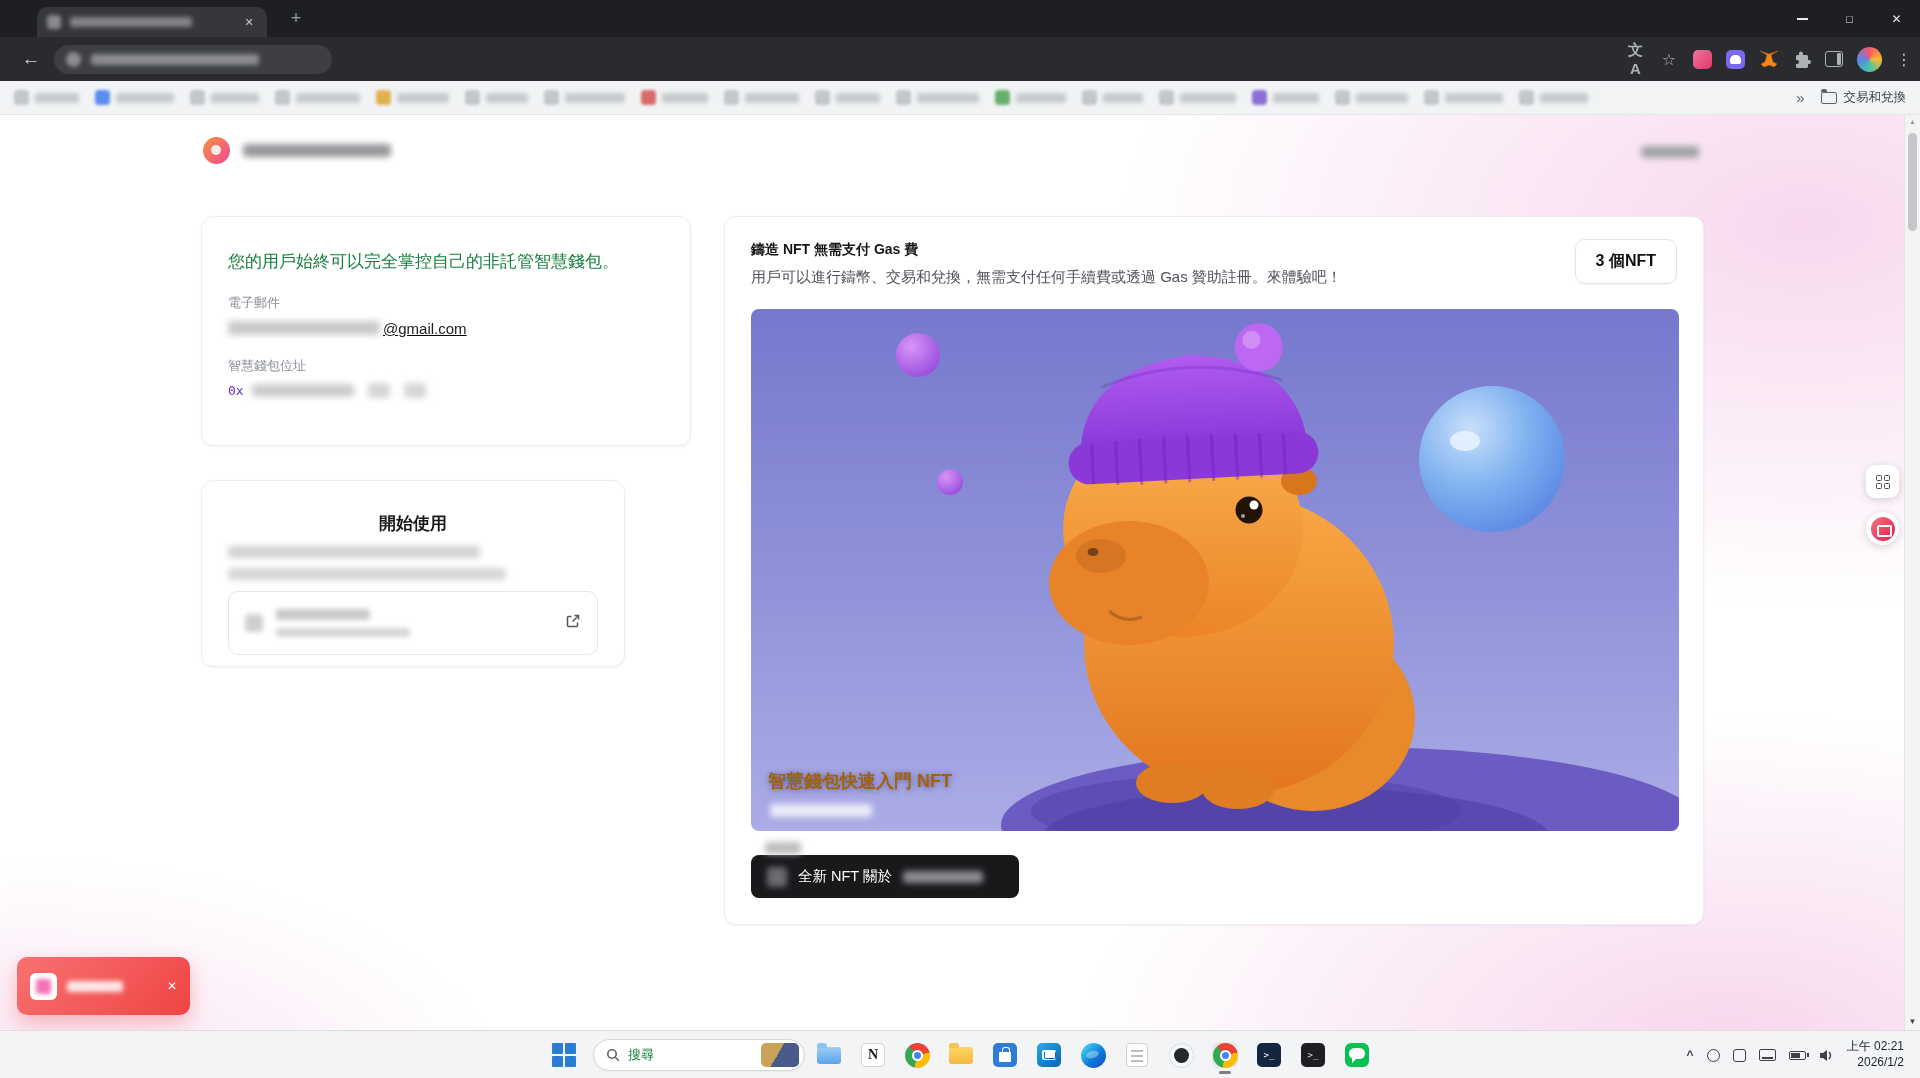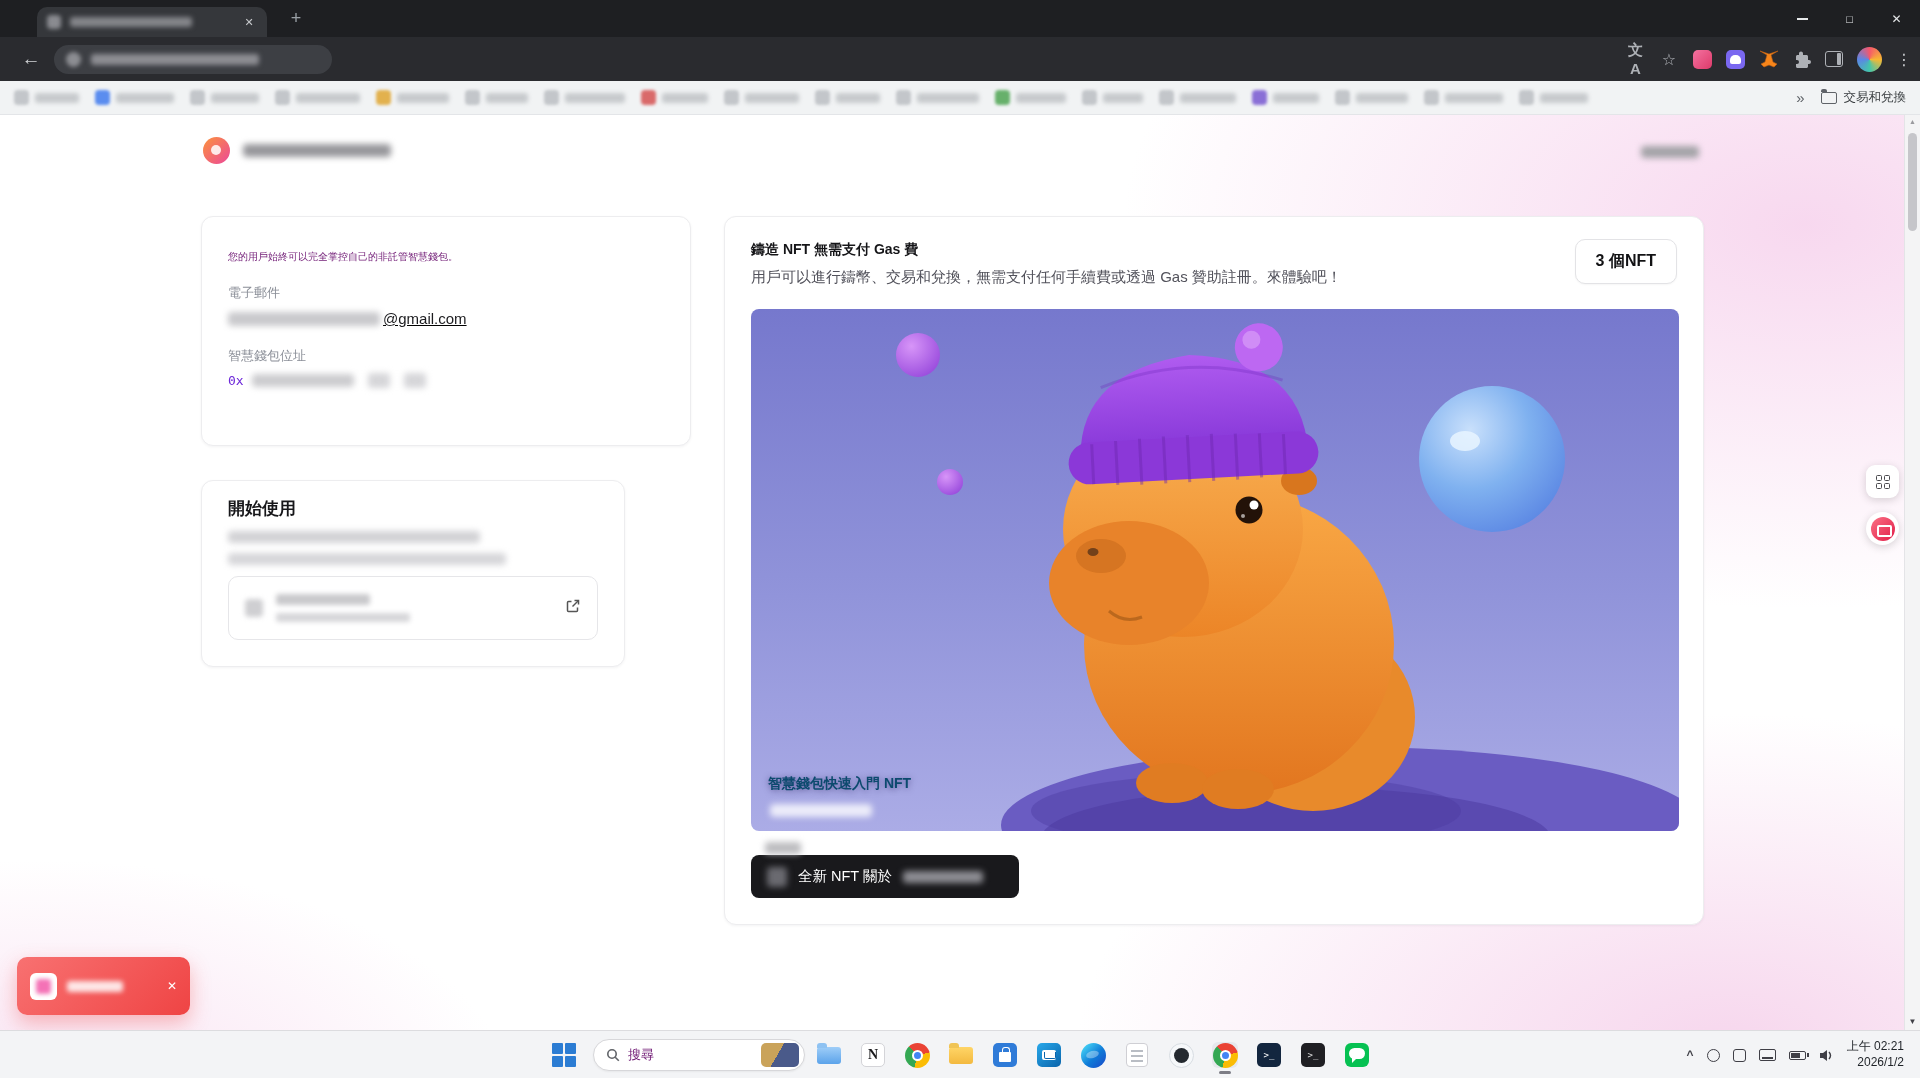--- a/index.html
+++ b/index.html
@@ -62,50 +62,50 @@
     #ffffff;}
   .logo{position:absolute;left:203px;top:22px;width:27px;height:27px;border-radius:50%;
     background:linear-gradient(135deg,#fb923c,#ec4899);}
   .logo::after{content:"";position:absolute;left:8px;top:8px;width:10px;height:10px;border-radius:50%;background:rgba(255,255,255,.85);}
   .brand-bar{position:absolute;left:243px;top:29px;width:148px;height:13px;background:#97979b;filter:blur(3px);border-radius:4px;}
   .header-action{position:absolute;left:1641px;top:31px;width:58px;height:12px;background:#a3a3a7;filter:blur(3px);border-radius:4px;}
 
   .card{position:absolute;background:#fff;border:1px solid #ededef;border-radius:12px;
     box-shadow:0 1px 3px rgba(16,24,40,.05);box-sizing:border-box;}
   .card-title{font-size:17px;font-weight:bold;color:#17171a;}
-  .card-sub{margin-top:9px;font-size:10px;color:#701a75;line-height:1.4;}
+  .card-sub{margin-top:9px;font-size:17px;color:#15803d;line-height:1.4;}
 
   .card1{left:201px;top:101px;width:490px;height:230px;padding:24px 26px;}
   .field-label{margin-top:20px;font-size:13px;color:#8b8f98;}
   .email-row{margin-top:8px;display:flex;align-items:center;gap:3px;text-decoration:underline;}
   .email-blur{width:152px;height:14px;background:#c9c9cc;filter:blur(3px);border-radius:4px;}
   .email-text{font-size:15px;color:#1c1c1f;}
   .wallet-row{margin-top:8px;display:flex;align-items:center;gap:8px;}
   .wallet-prefix{font-family:"DejaVu Sans Mono","Liberation Mono",monospace;font-size:13px;color:#6d28d9;}
   .wallet-blur{width:102px;height:13px;background:#cccccf;filter:blur(3px);border-radius:4px;}
   .wallet-ic{width:22px;height:15px;background:#d6d6d9;filter:blur(3px);border-radius:3px;margin-left:6px;}
 
-  .card2{left:201px;top:365px;width:424px;height:187px;padding:16px 26px;}
+  .card2{left:201px;top:365px;width:424px;height:187px;padding:31px 26px;text-align:center;}
   .desc-bar{margin-top:11px;width:252px;height:12px;background:#d2d2d5;filter:blur(3px);border-radius:4px;}
   .desc-bar2{margin-top:10px;width:278px;height:12px;background:#d6d6d9;filter:blur(3px);border-radius:4px;}
   .start-item{margin-top:11px;height:62px;border:1px solid #e6e6e9;border-radius:10px;display:flex;
     align-items:center;gap:13px;padding:0 16px;background:#fff;}
   .si-ic{width:18px;height:18px;background:#cfcfd2;filter:blur(2.5px);border-radius:4px;flex:none;}
   .si-lines{display:flex;flex-direction:column;gap:8px;}
   .si-l1{width:94px;height:11px;background:#c9c9cc;filter:blur(2.5px);border-radius:3px;}
   .si-l2{width:134px;height:9px;background:#d6d6d9;filter:blur(2.5px);border-radius:3px;}
   .si-ext{margin-left:auto;}
 
   .card3{left:724px;top:101px;width:980px;height:709px;padding:24px 26px;position:absolute;}
   .nft-title{font-size:14px;font-weight:bold;color:#151518;}
   .nft-sub{margin-top:9px;font-size:15px;color:#52525b;}
   .nft-badge{position:absolute;right:26px;top:22px;padding:11px 20px;border:1px solid #e3e3e6;border-radius:10px;
     font-size:16px;font-weight:bold;color:#121214;background:#fff;box-shadow:0 1px 2px rgba(0,0,0,.04);}
   .nft-image{margin-top:22px;width:928px;height:522px;border-radius:8px;overflow:hidden;position:relative;}
-  .img-caption{position:absolute;left:17px;bottom:38px;color:#0c4a6e;font-size:14px;font-weight:bold;
+  .img-caption{position:absolute;left:17px;bottom:38px;color:#a16207;font-size:18px;font-weight:bold;
     text-shadow:0 1px 6px rgba(30,20,80,.5);}
   .img-caption-sub{position:absolute;left:19px;bottom:14px;width:102px;height:13px;background:rgba(255,255,255,.78);filter:blur(3px);border-radius:4px;}
   .mint-row{position:relative;margin-top:24px;}
   .mint-chip{position:absolute;left:14px;top:-13px;width:36px;height:12px;background:#bdbdc0;filter:blur(3px);border-radius:3px;}
   .mint-btn{width:268px;height:43px;background:#19191c;border-radius:8px;display:flex;align-items:center;
     gap:11px;padding:0 16px;box-sizing:border-box;color:#fff;}
   .mb-ic{width:20px;height:20px;background:#6a6a70;filter:blur(3px);border-radius:4px;}
   .mb-label{font-size:14.5px;font-weight:normal;white-space:nowrap;}
   .mb-blur{width:80px;height:12px;background:#8e8e94;filter:blur(3px);border-radius:3px;}
 
@@ -132,21 +132,21 @@
   .sb-down{position:absolute;bottom:4px;left:0;width:15px;text-align:center;font-size:8px;color:#3f3f46;}
 
   
   .taskbar{position:absolute;left:0;top:1030px;width:1920px;height:48px;background:rgba(243,244,246,.97);
     border-top:1px solid #dcdcdf;}
   .start{position:absolute;left:552px;top:12px;display:grid;grid-template-columns:11px 11px;grid-template-rows:11px 11px;gap:2px;}
   .start span{background:#2b7cd3;border-radius:1px;}
   .tsearch{position:absolute;left:593px;top:8px;width:212px;height:32px;background:#fff;border:1px solid #d7d7da;
     border-radius:16px;display:flex;align-items:center;gap:8px;padding:0 5px 0 12px;box-sizing:border-box;
     box-shadow:0 1px 2px rgba(0,0,0,.05);}
-  .tsearch-text{font-size:13px;color:#701a75;flex:1;}
+  .tsearch-text{font-size:13px;color:#15803d;flex:1;}
   .tsearch-img{width:38px;height:24px;border-radius:5px;background:linear-gradient(120deg,#caa35a 0 45%,#4a5a8a 45% 100%);}
   .apps{position:absolute;left:816px;top:11px;display:flex;gap:18px;align-items:center;height:26px;}
   .ap{width:26px;height:26px;position:relative;display:flex;align-items:center;justify-content:center;flex:none;}
   .ap.active{background:#e6e8ec;border-radius:6px;}
   .ap.active::after{content:"";position:absolute;bottom:-6px;left:7px;width:12px;height:3px;background:#7d7d85;border-radius:2px;}
   .ic-folder{width:24px;height:17px;position:relative;background:linear-gradient(#ffd567,#f3b93f);border-radius:3px;}
   .ic-folder::before{content:"";position:absolute;top:-4px;left:0;width:10px;height:5px;background:#f0c455;border-radius:3px 3px 0 0;}
   .ic-folder.explorer{background:linear-gradient(#9ecdf8,#5ba3ea);}
   .ic-folder.explorer::before{background:#8ec2f2;}
   .ic-notion{width:24px;height:24px;background:#fff;border:1px solid #d4d4d8;border-radius:5px;display:flex;

